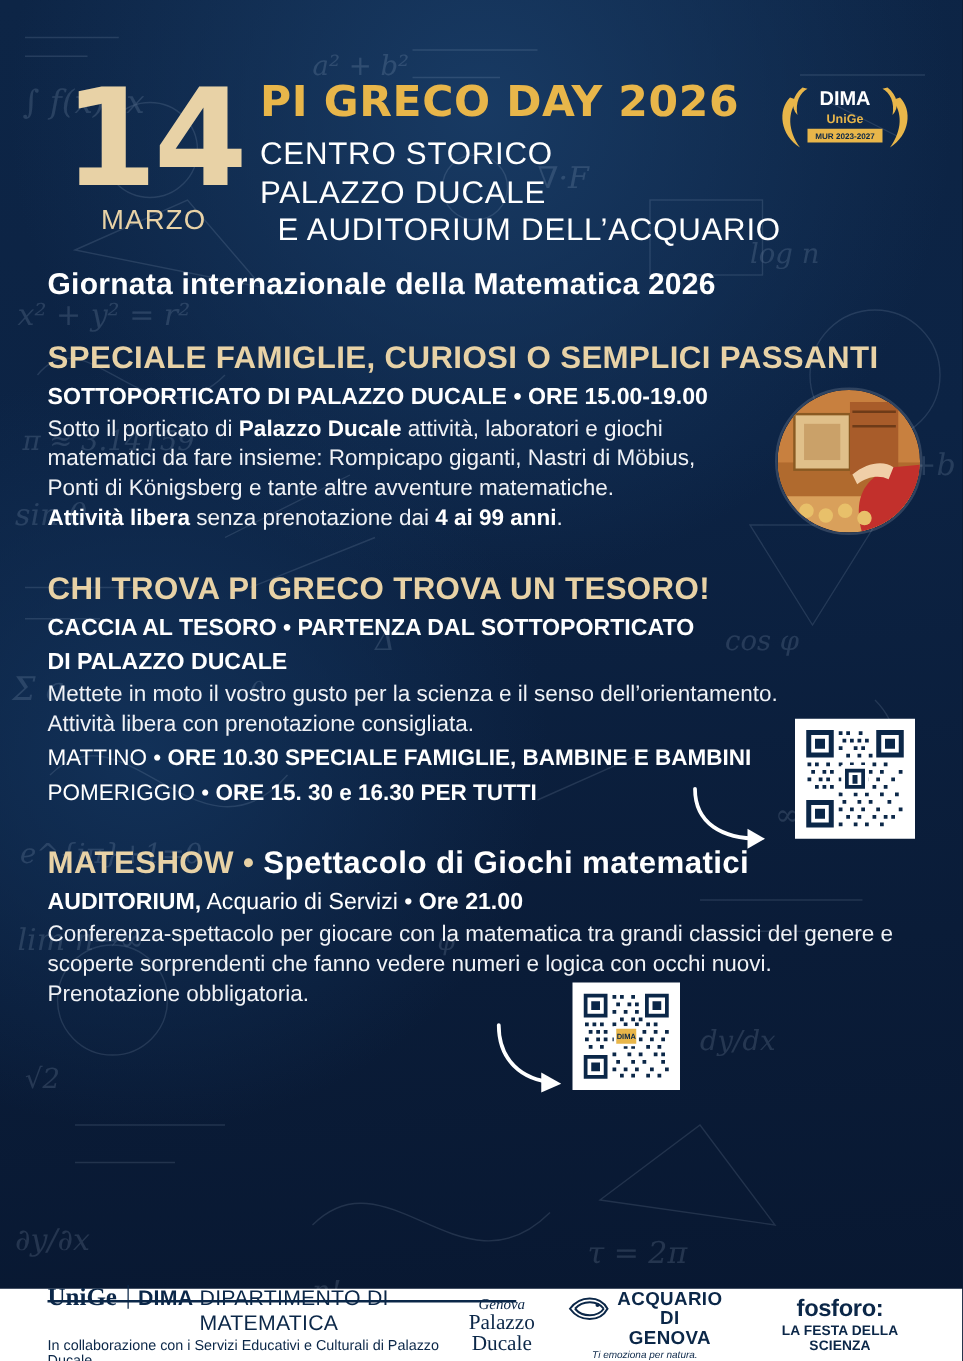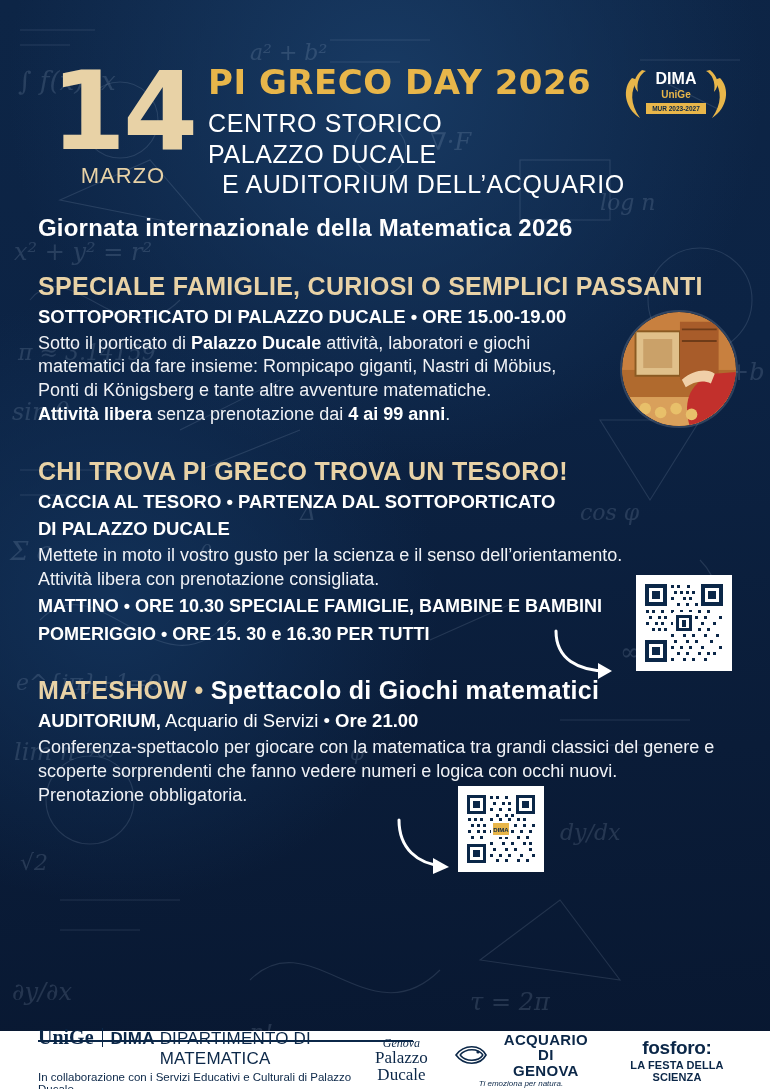--- a/index.html
+++ b/index.html
@@ -121,21 +121,21 @@
   .sec-sub .light { font-weight: 400; }
   .body-text {
     font-size: 18px;
     line-height: 1.32;
     color: #f0f2f6;
     font-weight: 400;
   }
   .body-text b { font-weight: 700; color: #ffffff; }
   .body-text .n { font-weight: 400; }
   .times { font-size: 18px; line-height: 1.35; margin-top: 3px; }
-  .times .label { font-weight: 700; }
+  .times .label { font-weight: 400; }
   .times .val { font-weight: 700; }
 
   .s1-text { width: 560px; }
   .photo {
     position: absolute;
     right: -6px; top: 38px;
     width: 118px; height: 118px;
     border-radius: 50%;
     overflow: hidden;
     border: 2px solid rgba(255,255,255,.15);
@@ -187,21 +187,21 @@
     justify-content: flex-end; gap: 26px; padding-right: 30px;
   }
   .flogo { color: #0b2748; text-align: center; }
   .genova-pd {
     font-family: "Liberation Serif", serif;
     line-height: 1.02;
   }
   .genova-pd .l1 { font-size: 12px; font-style: italic; }
   .genova-pd .l2 { font-size: 17px; }
   .genova-pd .l3 { font-size: 17px; }
-  .acq { display: flex; align-items: center; gap: 16px; }
+  .acq { display: flex; gap: 6px; }
   .acq-mark svg { display: block; }
   .acq-txt .a1 { font-size: 15px; font-weight: 700; letter-spacing: .3px; line-height: 1.02; }
   .acq-txt .a2 { font-size: 15px; font-weight: 700; letter-spacing: .3px; line-height: 1.02; }
   .acq-sub { font-size: 8px; font-style: italic; margin-top: 1px; }
   .fosf .p1 { font-size: 19px; font-weight: 700; color: #0b2748; letter-spacing: -.3px; }
   .fosf .p2 { font-size: 11px; font-weight: 700; color: #0b2748; letter-spacing: .1px; }
   .footer-rule {
     position: absolute;
     left: 38px; top: 9px; width: 375px; height: 2px; background: #0b2748;
   }

